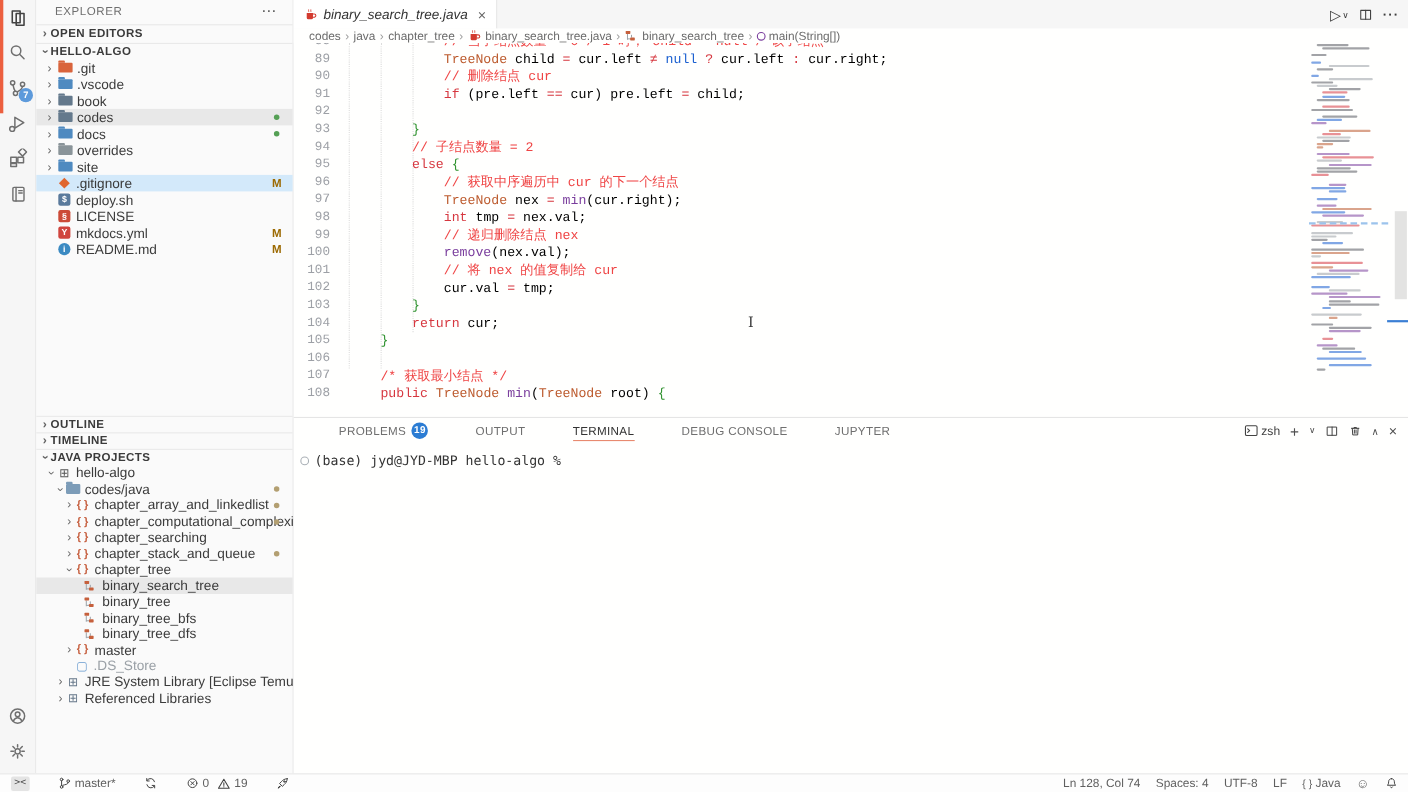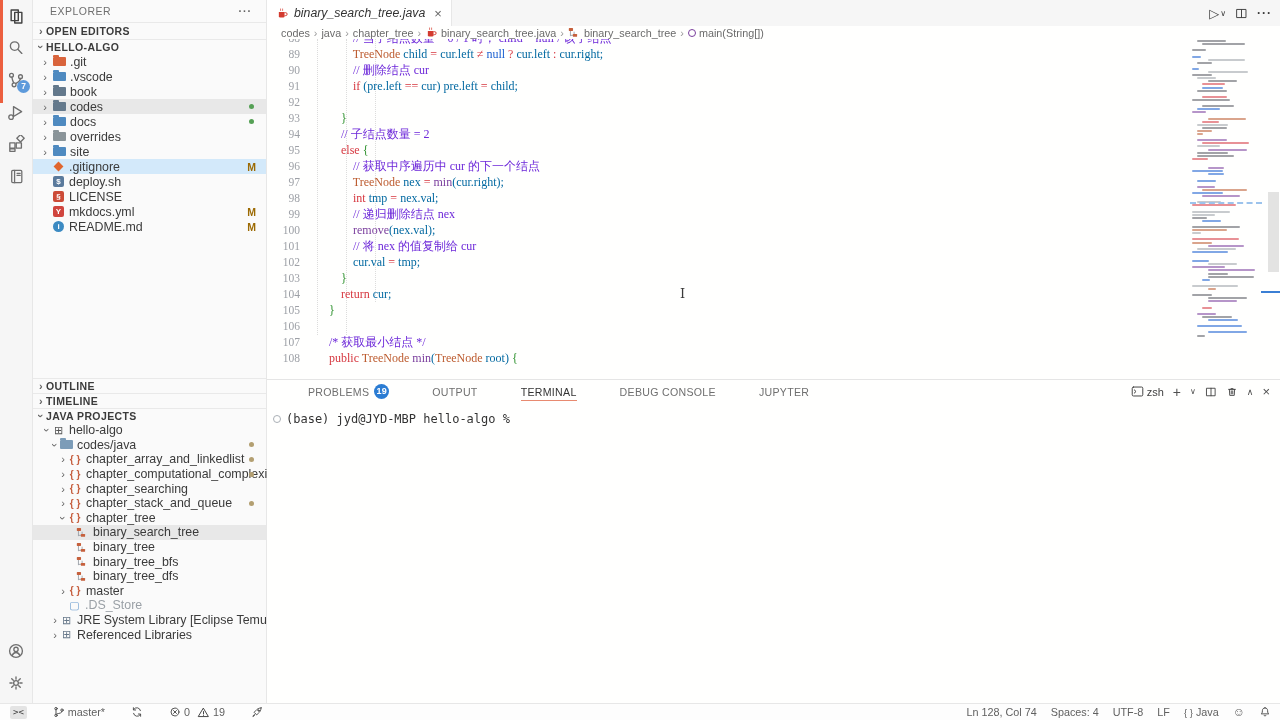--- a/index.html
+++ b/index.html
@@ -48,25 +48,25 @@
   .tab .t-close { color:#666; font-size:13px; margin-left:4px; cursor:pointer; }
   #ed-actions { position:absolute; right:8px; top:0; height:26px; display:flex; align-items:center; gap:9px; color:#3c3c3c; }
   #ed-actions .act { cursor:pointer; font-size:12px; display:flex; align-items:center; }
   #breadcrumbs { position:absolute; left:0; right:0; top:26px; height:13px; display:flex; align-items:center; padding-left:14px; font-size:10.8px; color:#6b6b6b; background:#fffffe; }
   .bc-sep { margin:0 4px; color:#9a9a9a; }
   .bc-item { display:flex; align-items:center; gap:3px; cursor:pointer; }
   .mth { display:inline-block; width:8px; height:8px; border:1.6px solid #7a3e9d; border-radius:50%; }
 
   #code { position:absolute; left:0; right:90px; top:39px; bottom:0; overflow:hidden; }
   #code-lines { margin-top:-9px; }
-  .cline { position:relative; height:16px; line-height:16px; font-family:Liberation Serif, serif; font-size:12px; }
+  .cline { position:relative; height:16px; line-height:16px; font-family:Liberation Mono, monospace; font-size:12px; }
   .cline .ln { position:absolute; left:0; width:33px; text-align:right; color:#9da0a6; font-size:11.5px; }
   .cline .ct { position:absolute; left:50px; white-space:pre; }
-  .tk-txt{color:#0369a1} .tk-kw{color:#d6373f} .tk-ty{color:#bc5a2d} .tk-fn{color:#7a3e9d}
-  .tk-co{color:#1a5fd0} .tk-cm{color:#6d28d9} .tk-op{color:#d6373f} .tk-br{color:#319331}
+  .tk-txt{color:#000000} .tk-kw{color:#d6373f} .tk-ty{color:#bc5a2d} .tk-fn{color:#7a3e9d}
+  .tk-co{color:#1a5fd0} .tk-cm{color:#ef4444} .tk-op{color:#d6373f} .tk-br{color:#319331}
   .iguide { position:absolute; width:0; border-left:1px dotted #dcdcdc; }
   #mouse-ibeam { position:absolute; left:413px; top:286px; font-family:"DejaVu Serif",serif; font-size:13px; color:#3a3a3a; z-index:5; }
 
   
   #minimap { position:absolute; right:0; top:26px; width:90px; bottom:0; background:#fffffe; }
   #mm-lines { position:absolute; right:26px; top:14px; width:62px; height:310px; }
   .mm-bar { position:absolute; height:2px; opacity:.55; border-radius:1px; }
   #mm-dash { position:absolute; right:18px; top:176px; width:72px; border-top:2px dashed #9cc3ec; }
   #mm-thumb { position:absolute; right:1px; top:166px; width:11px; height:80px; background:rgba(100,100,100,.18); }
   #mm-cursorline { position:absolute; right:0; top:265px; width:19px; height:2px; background:#3b7fd4; }

